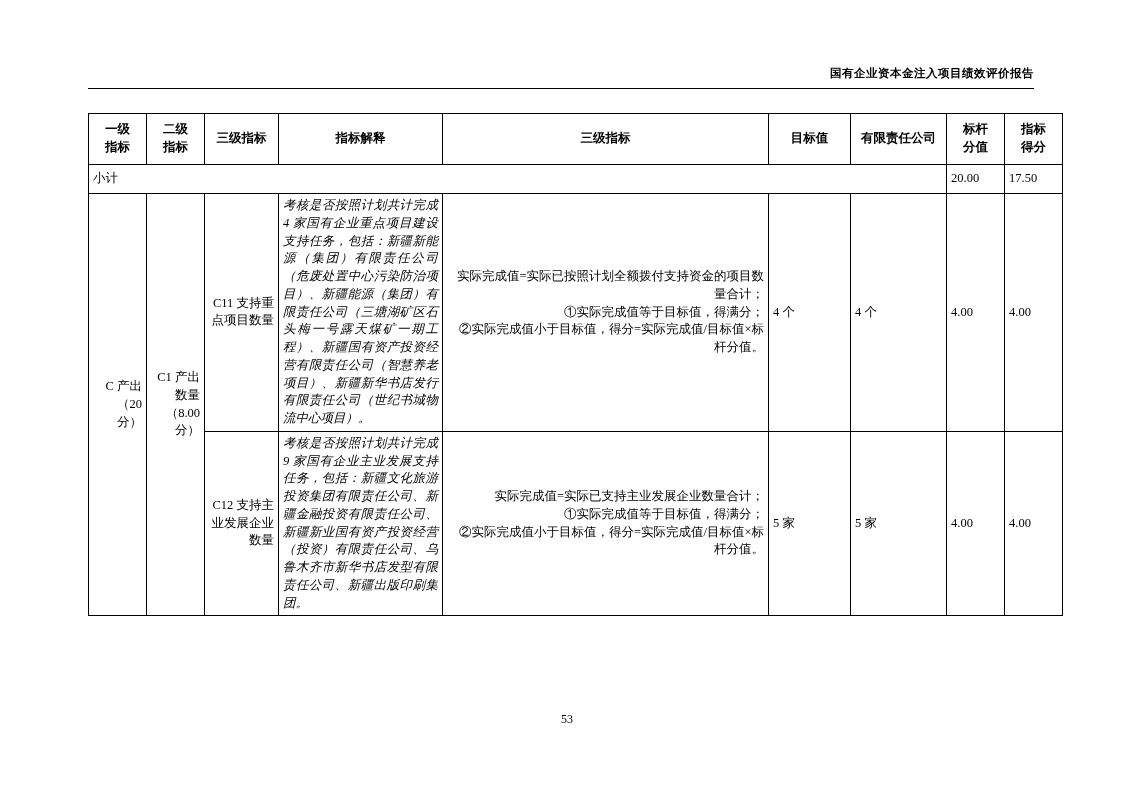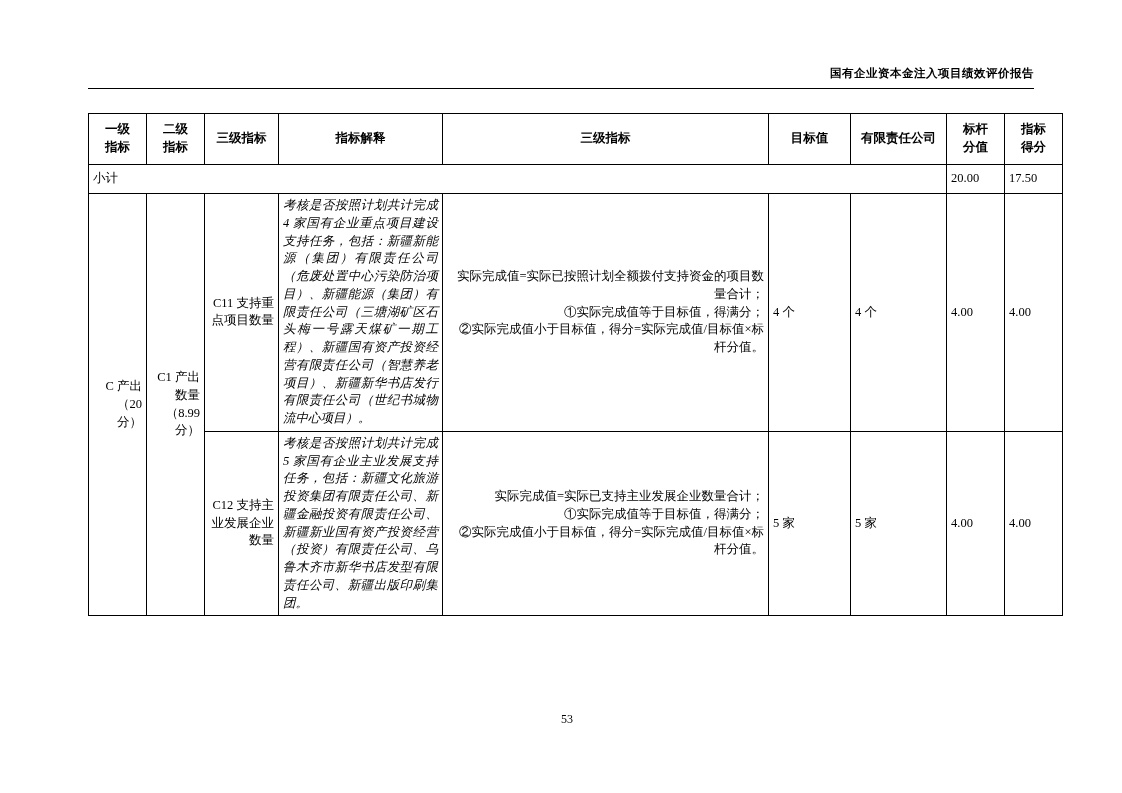--- a/index.html
+++ b/index.html
@@ -162,37 +162,37 @@
     </thead>
     <tbody>
       <tr>
         <td class="subtotal-label" colspan="7">小计</td>
         <td class="ctr nowrapnum">20.00</td>
         <td class="ctr nowrapnum">17.50</td>
       </tr>
 
       <tr>
         <td class="vcell" rowspan="2">C 产出（20 分）</td>
-        <td class="vcell" rowspan="2">C1 产出数量（8.99 分）</td>
+        <td class="vcell" rowspan="2">C1 产出数量（8.00 分）</td>
         <td class="vcell">C11 支持重点项目数量</td>
         <td class="expl">考核是否按照计划共计完成 4 家国有企业重点项目建设支持任务，包括：新疆新能源（集团）有限责任公司（危废处置中心污染防治项目）、新疆能源（集团）有限责任公司（三塘湖矿区石头梅一号露天煤矿一期工程）、新疆国有资产投资经营有限责任公司（智慧养老项目）、新疆新华书店发行有限责任公司（世纪书城物流中心项目）。</td>
         <td class="crit">
           <span class="crit-line">实际完成值=实际已按照计划全额拨付支持资金的项目数量合计；</span>
           <span class="crit-line">①实际完成值等于目标值，得满分；</span>
           <span class="crit-line">②实际完成值小于目标值，得分=实际完成值/目标值×标杆分值。</span>
         </td>
         <td class="ctr">4 个</td>
         <td class="ctr">4 个</td>
         <td class="ctr nowrapnum">4.00</td>
         <td class="ctr nowrapnum">4.00</td>
       </tr>
 
       <tr>
         <td class="vcell">C12 支持主业发展企业数量</td>
-        <td class="expl">考核是否按照计划共计完成 5 家国有企业主业发展支持任务，包括：新疆文化旅游投资集团有限责任公司、新疆金融投资有限责任公司、新疆新业国有资产投资经营（投资）有限责任公司、乌鲁木齐市新华书店发型有限责任公司、新疆出版印刷集团。</td>
+        <td class="expl">考核是否按照计划共计完成 9 家国有企业主业发展支持任务，包括：新疆文化旅游投资集团有限责任公司、新疆金融投资有限责任公司、新疆新业国有资产投资经营（投资）有限责任公司、乌鲁木齐市新华书店发型有限责任公司、新疆出版印刷集团。</td>
         <td class="crit">
           <span class="crit-line">实际完成值=实际已支持主业发展企业数量合计；</span>
           <span class="crit-line">①实际完成值等于目标值，得满分；</span>
           <span class="crit-line">②实际完成值小于目标值，得分=实际完成值/目标值×标杆分值。</span>
         </td>
         <td class="ctr">5 家</td>
         <td class="ctr">5 家</td>
         <td class="ctr nowrapnum">4.00</td>
         <td class="ctr nowrapnum">4.00</td>
       </tr>

